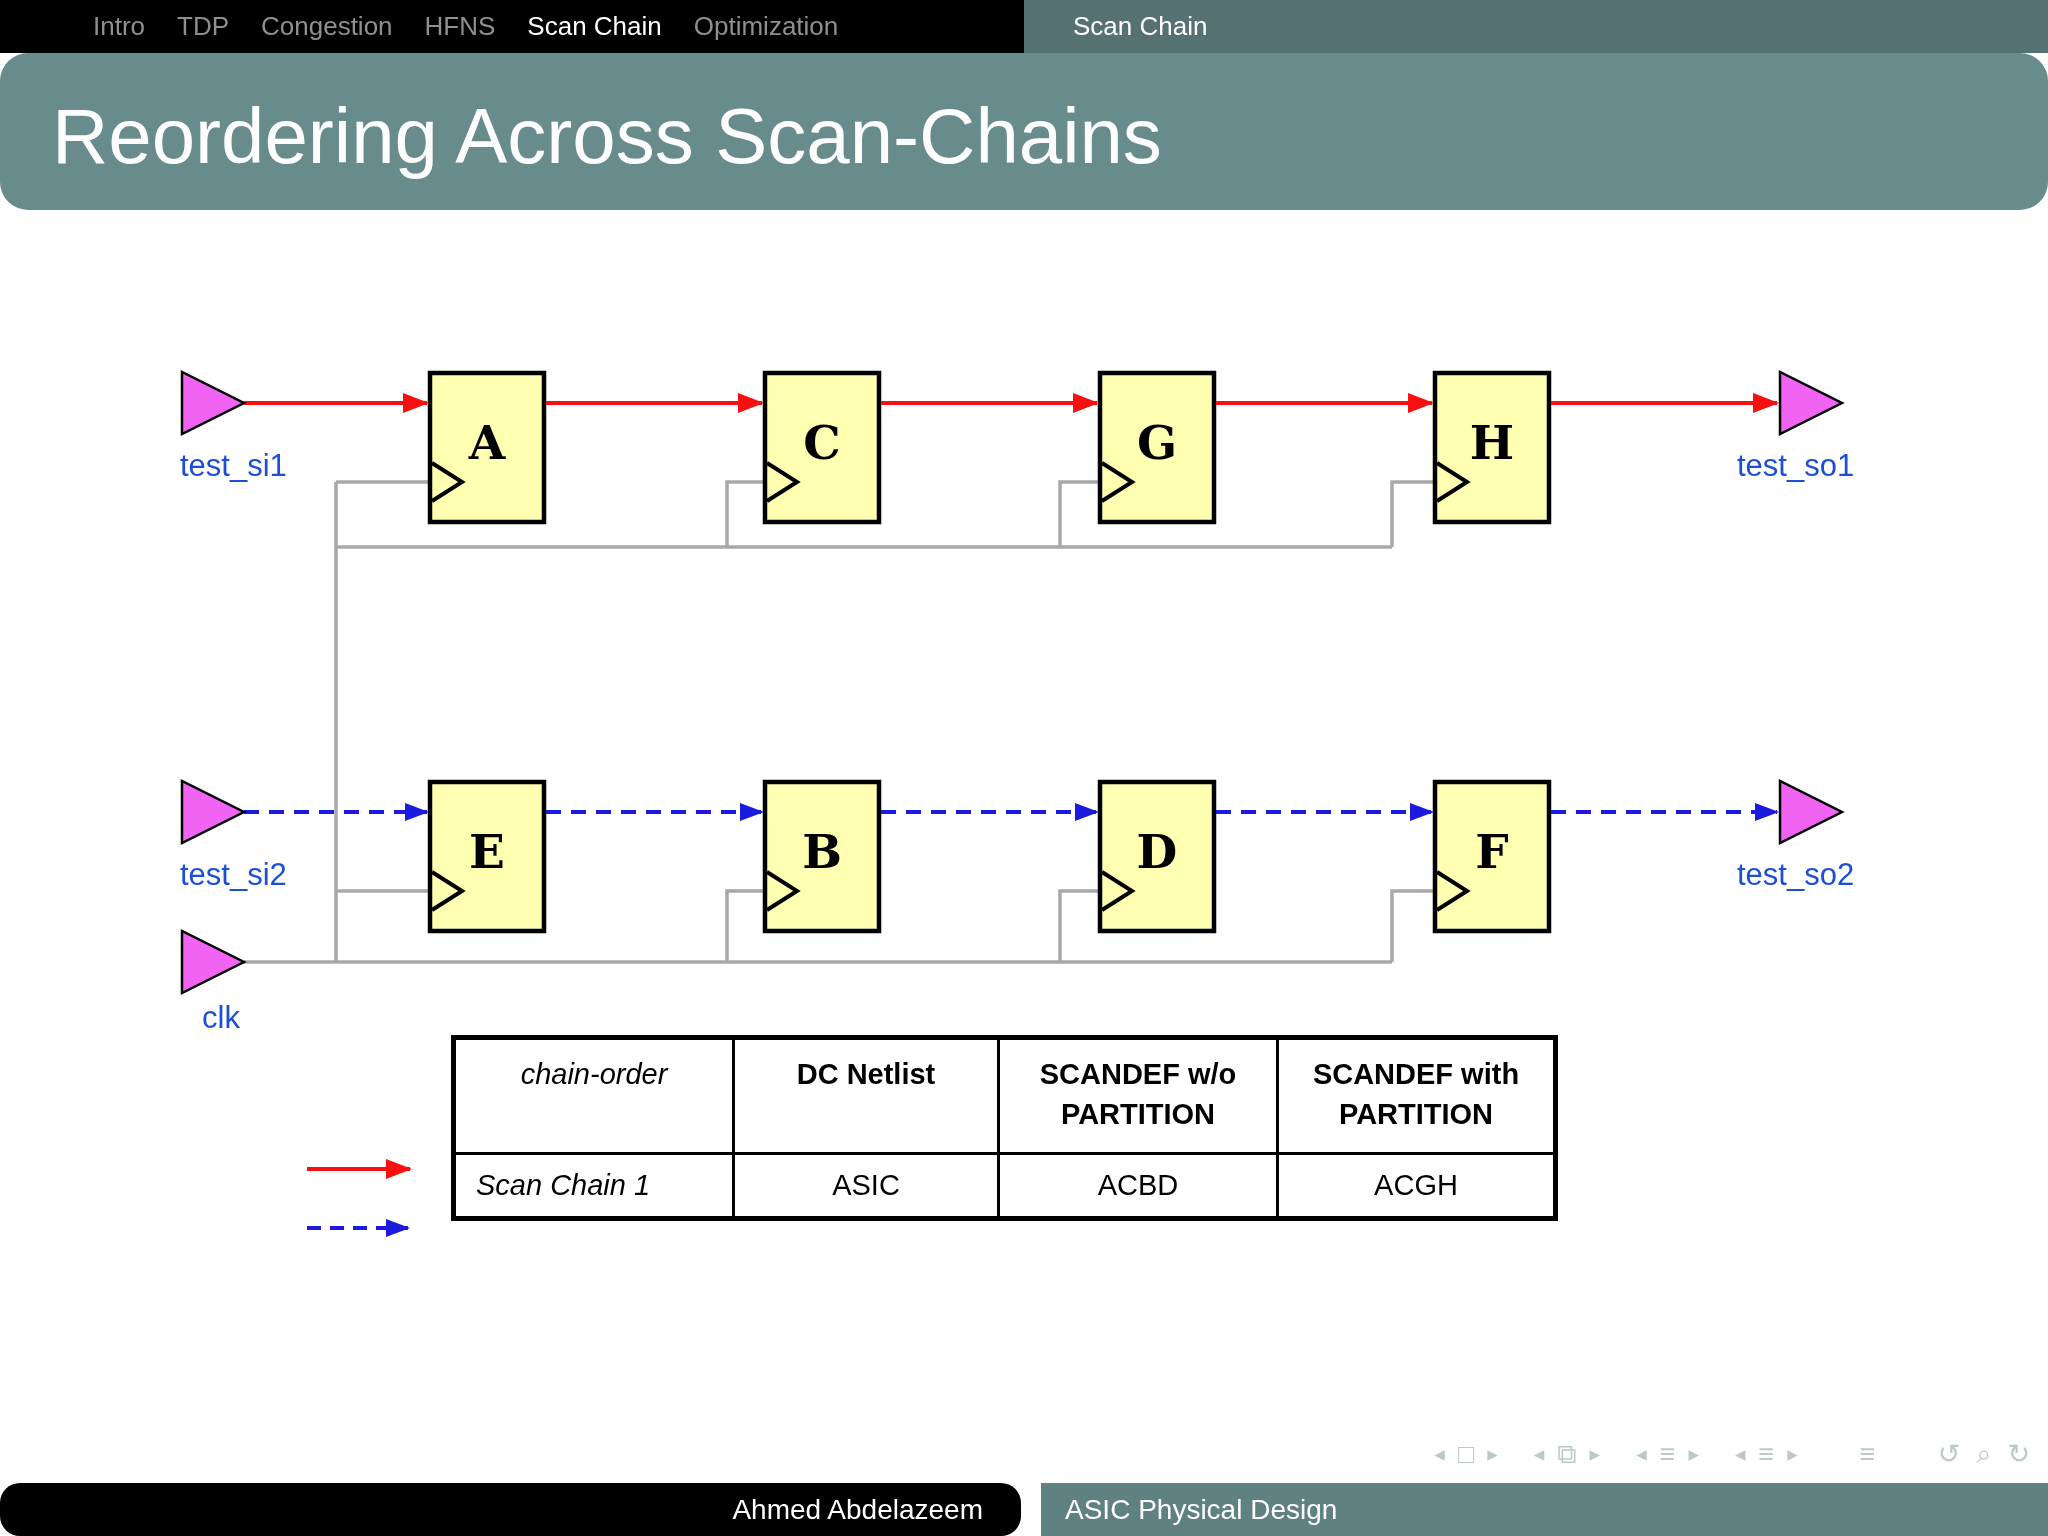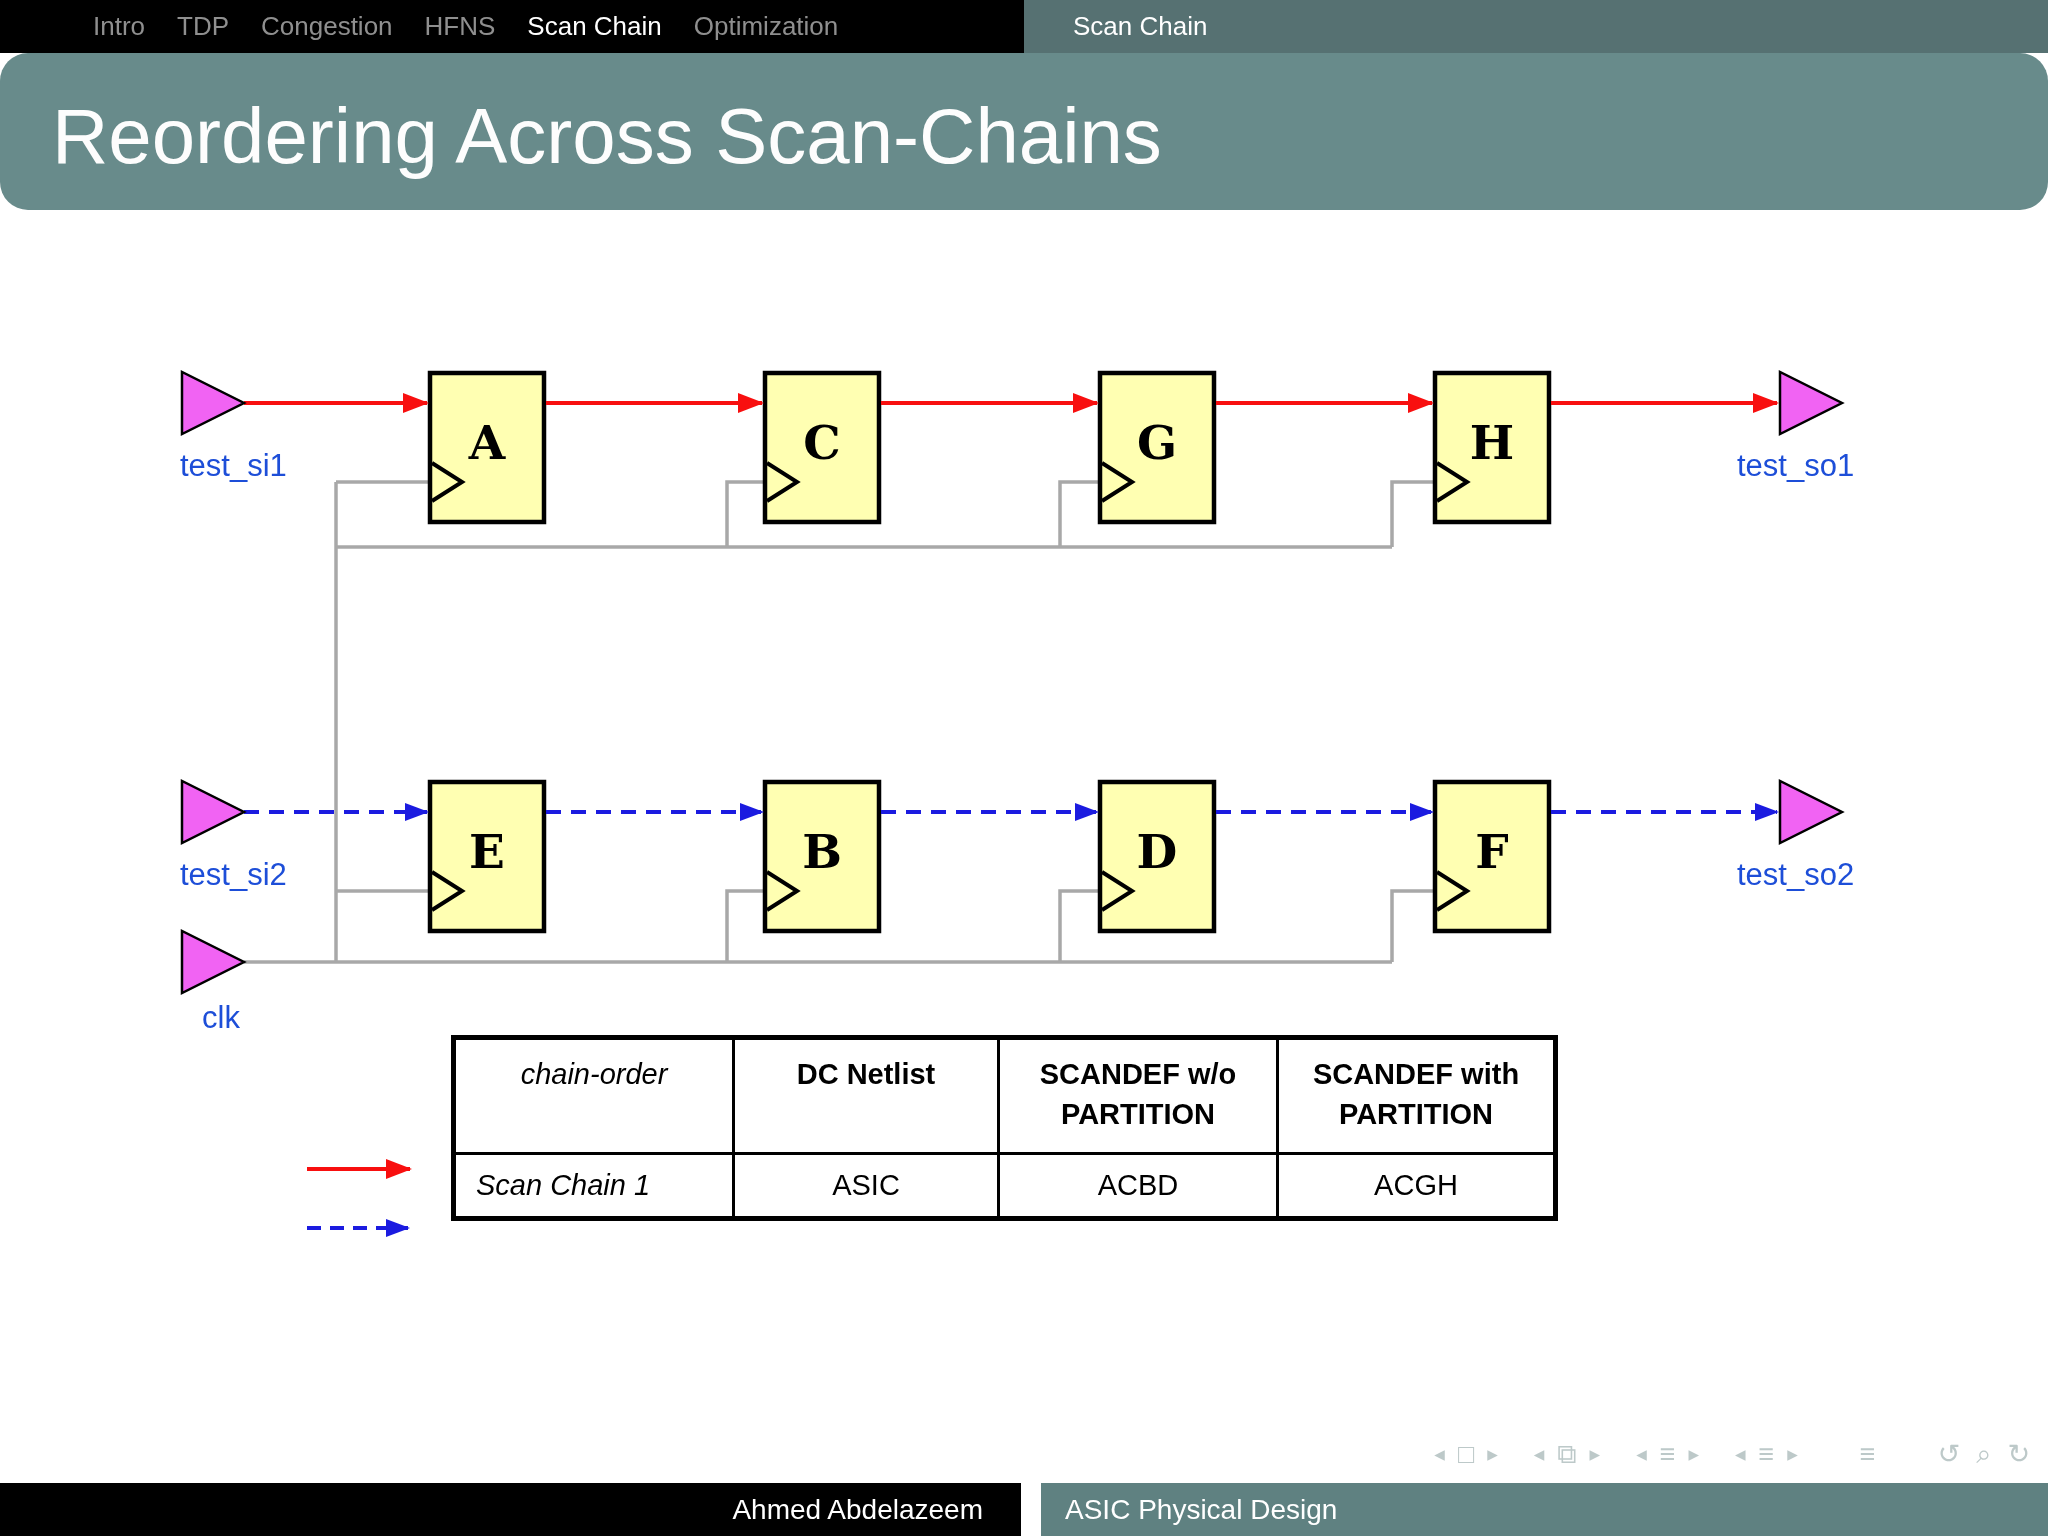--- a/index.html
+++ b/index.html
@@ -56,21 +56,21 @@
   .navsyms span { display:inline-block; cursor:pointer; }
   .g-in { margin-left:13px; }
   .g-grp { margin-left:36px; }
   .g-big { margin-left:62px; }
   .g-last { margin-left:16px; }
   .tri { font-size:21px; }
   
   .footbar { position:absolute; left:0; top:1483px; width:2048px; height:53px; display:flex; }
   .foot-left {
     width:1021px; background:#000; color:#fff; display:flex; align-items:center;
-    justify-content:flex-end; padding-right:38px; font-size:28px; box-sizing:border-box;
+    justify-content:flex-end; padding-right:38px; font-size:28px; box-sizing:border-box;border-radius:20px;
   }
   .foot-right {
     flex:1; background:#5f8181; color:#fff; display:flex; align-items:center;
     padding-left:24px; font-size:28px; box-sizing:border-box;margin-left:20px;
   }
 </style>
 </head>
 <body>
 
 <div class="slide">

